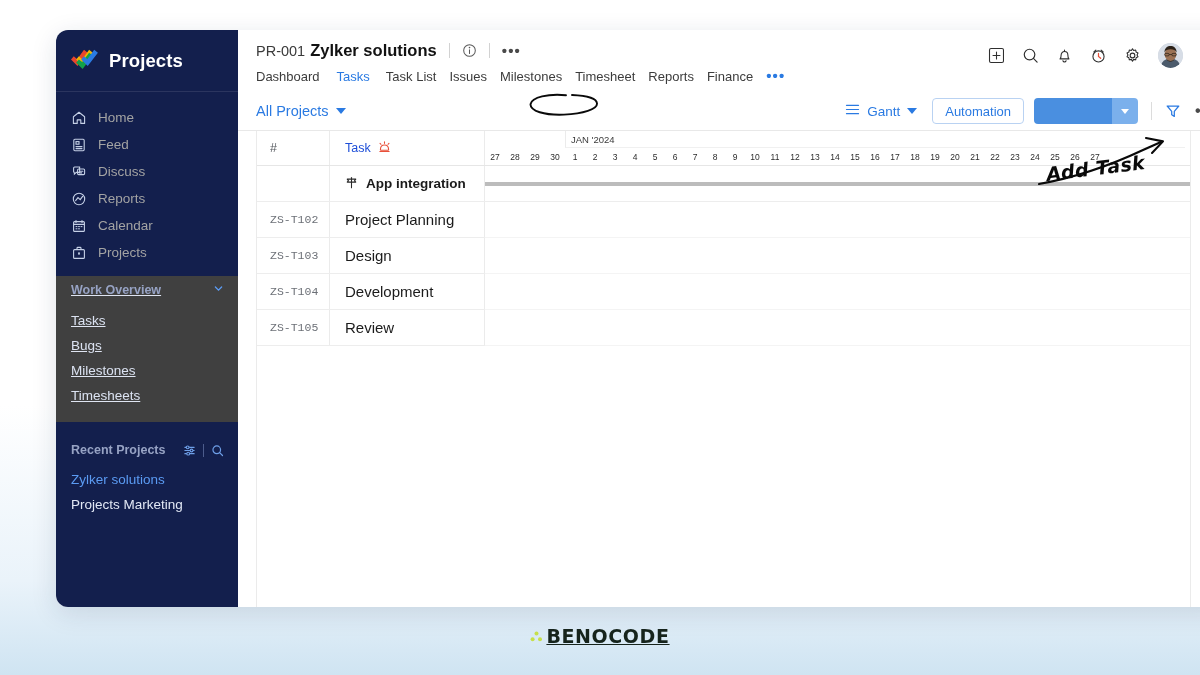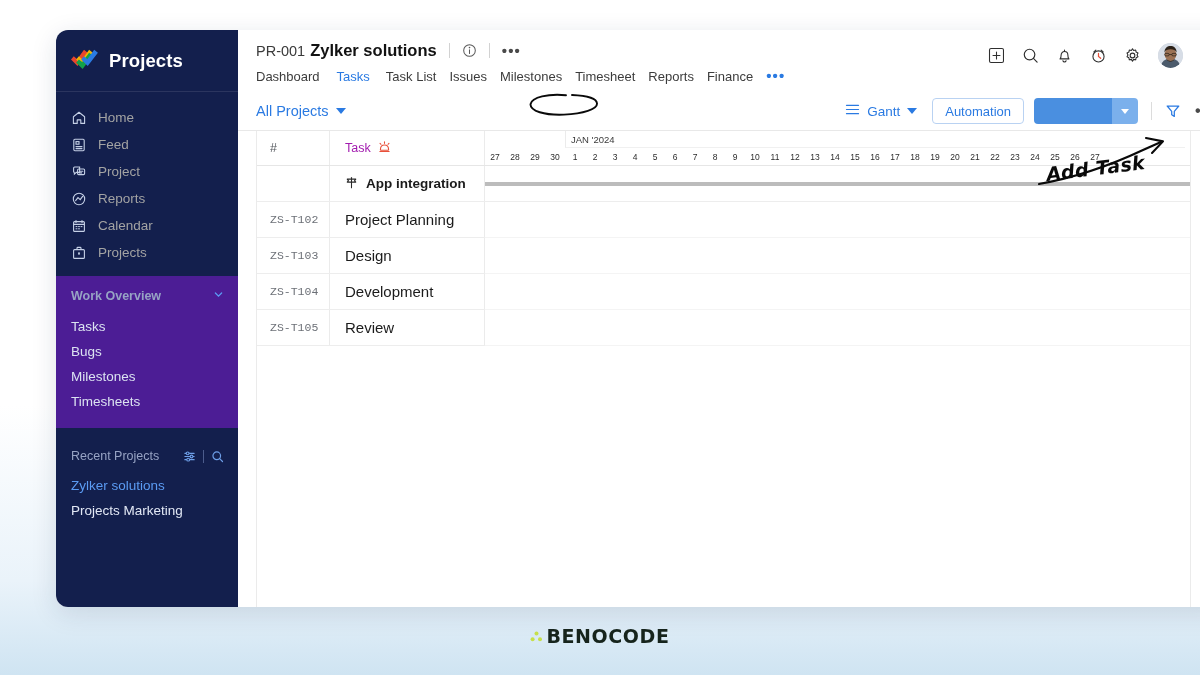--- a/index.html
+++ b/index.html
@@ -66,22 +66,23 @@
     align-items: center;
     gap: 11px;
     height: 27px;
     padding-left: 15px;
     font-size: 13.5px;
     color: #a3a3a3;
   }
   .sb-item .ic { width: 16px; height: 16px; flex: 0 0 16px; display:block; }
 
   .sb-sec-work {
-    background: #4c1d95;
-    padding: 9px 0 14px 0;
+    background: #404040;
+    padding: 3px 0 14px 0;
+    text-decoration: underline;
   }
   .sb-group-head {
     display: flex;
     align-items: center;
     padding: 0 14px 0 15px;
     height: 22px;
     font-size: 12.5px;
     font-weight: bold;
     color: #97a3c4;
     margin-bottom: 7px;
@@ -96,21 +97,21 @@
     align-items: center;
   }
 
   .sb-sec-recent { padding: 17px 0 0 0; }
   .sb-recent-head {
     display: flex;
     align-items: center;
     padding: 0 14px 0 15px;
     height: 22px;
     font-size: 12.5px;
-    font-weight: normal;
+    font-weight: bold;
     color: #97a3c4;
     margin-bottom: 6px;
   }
   .sb-recent-head .sp { flex: 1; }
   .sb-recent-head .ricon { color: #6e9fe8; display: flex; align-items:center; }
   .sb-recent-head .divider {
     width: 1px; height: 13px; background: #4c5c8c; margin: 0 7px;
   }
   .sb-proj {
     height: 25px;
@@ -301,21 +302,21 @@
   }
   .th-num {
     flex: 0 0 73px; padding-left: 13px;
     font-size: 12.5px; color: #55595f;
     border-right: 1px solid #ebebeb;
     height: 100%; display: flex; align-items: center;
   }
   .th-task {
     flex: 1; padding-left: 15px; height: 100%;
     display: flex; align-items: center; gap: 7px;
-    font-size: 12.5px; color: #a21caf;
+    font-size: 12.5px; color: #1d4ed8;
     border-right: 1px solid #ebebeb;
   }
   .row {
     height: 36px; display: flex; align-items: center;
     border-bottom: 1px solid #ededed;
   }
   .c-num {
     flex: 0 0 73px; padding-left: 13px;
     font-size: 11.5px; color: #6c7077;
     height: 100%; display: flex; align-items: center;
@@ -386,20 +387,21 @@
     justify-content: center;
     gap: 3px;
   }
   .wm-dots { width: 13px; height: 14px; display: block; }
   .wm-text {
     font-size: 19px;
     font-weight: bold;
     color: #16241c;
     letter-spacing: .6px;
     font-family: "DejaVu Sans", sans-serif;
+    text-decoration: underline;
   }
 </style>
 </head>
 <body>
 
 <div id="app-card">
 
   <aside id="sidebar">
 
     <div class="sb-brand">
@@ -438,21 +440,21 @@
 
       <div class="sb-item">
         <span class="ic">
           <svg viewBox="0 0 16 16" width="16" height="16" fill="none" stroke="#c5d0e6" stroke-width="1.1">
             <path d="M2.6 4 a1 1 0 0 1 1-1 H8.6 v5.4 H5.4 L3.4 10 V8.4 H3.6
                      a1 1 0 0 1-1-1 Z"></path>
             <rect x="6.6" y="5" width="7" height="5.6" rx="1"></rect>
             <path d="M8.4 7.2 H11.8 M8.4 8.9 H10.6" stroke-linecap="round"></path>
           </svg>
         </span>
-        <span>Project</span>
+        <span>Discuss</span>
       </div>
 
       <div class="sb-item">
         <span class="ic">
           <svg viewBox="0 0 16 16" width="16" height="16" fill="none" stroke="#c5d0e6" stroke-width="1.1">
             <circle cx="8" cy="8" r="5.7"></circle>
             <path d="M4.6 9.6 L7 6.6 L9.2 8.6 L11.6 5.4" stroke-linecap="round"></path>
           </svg>
         </span>
         <span>Reports</span>

